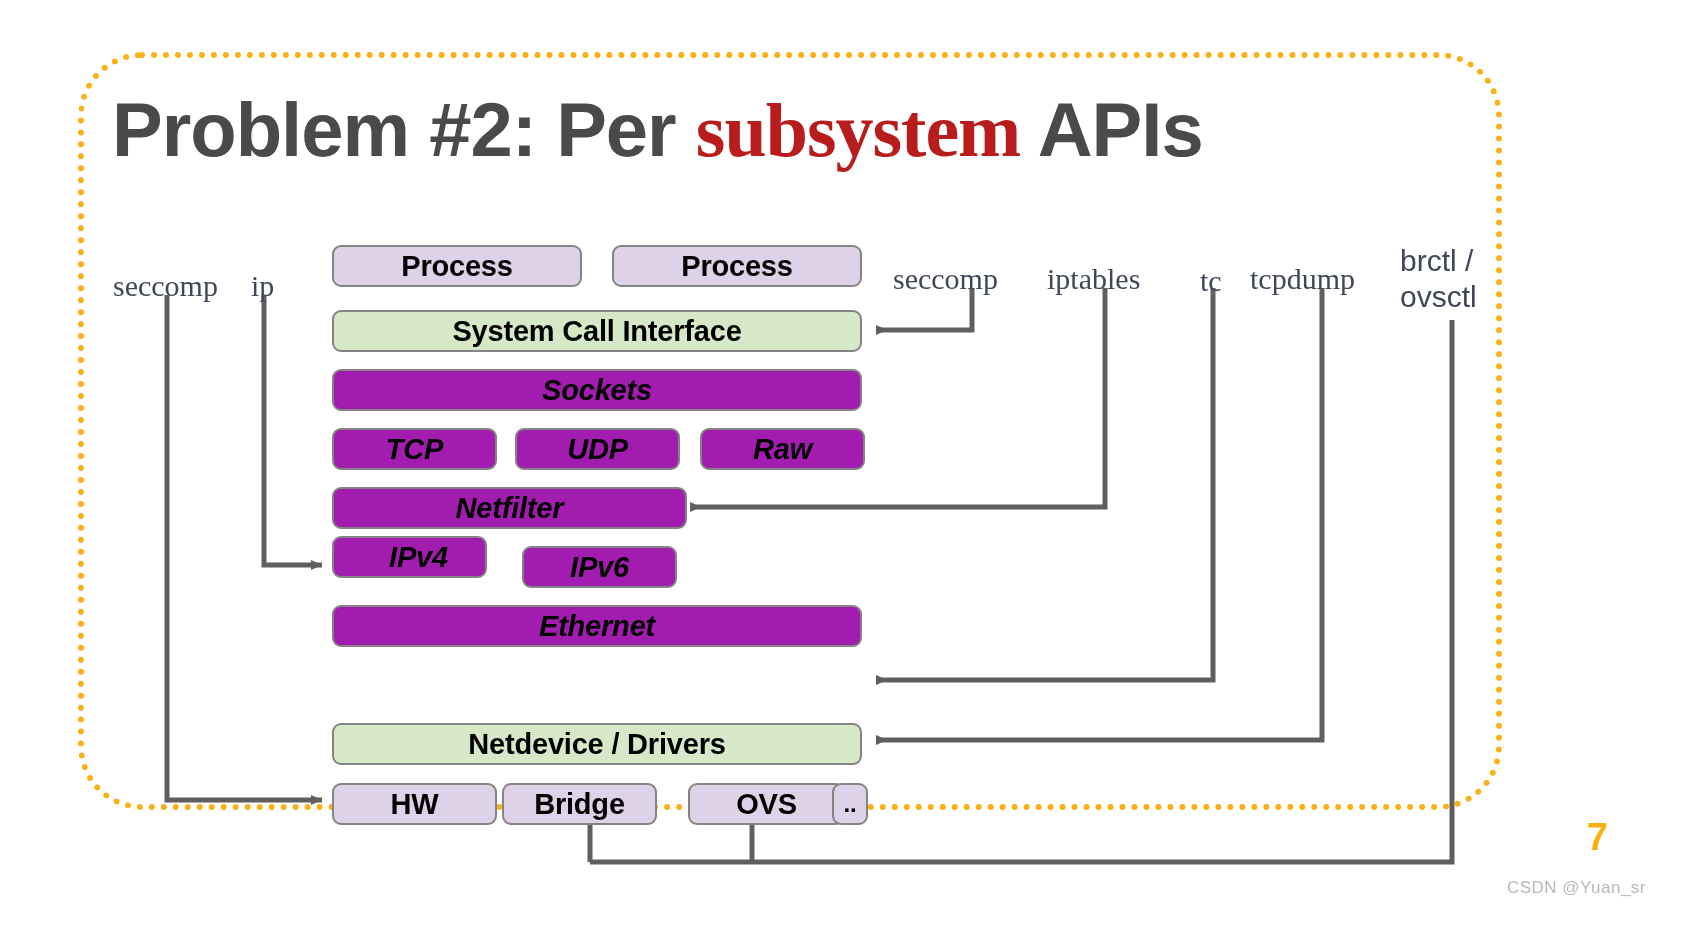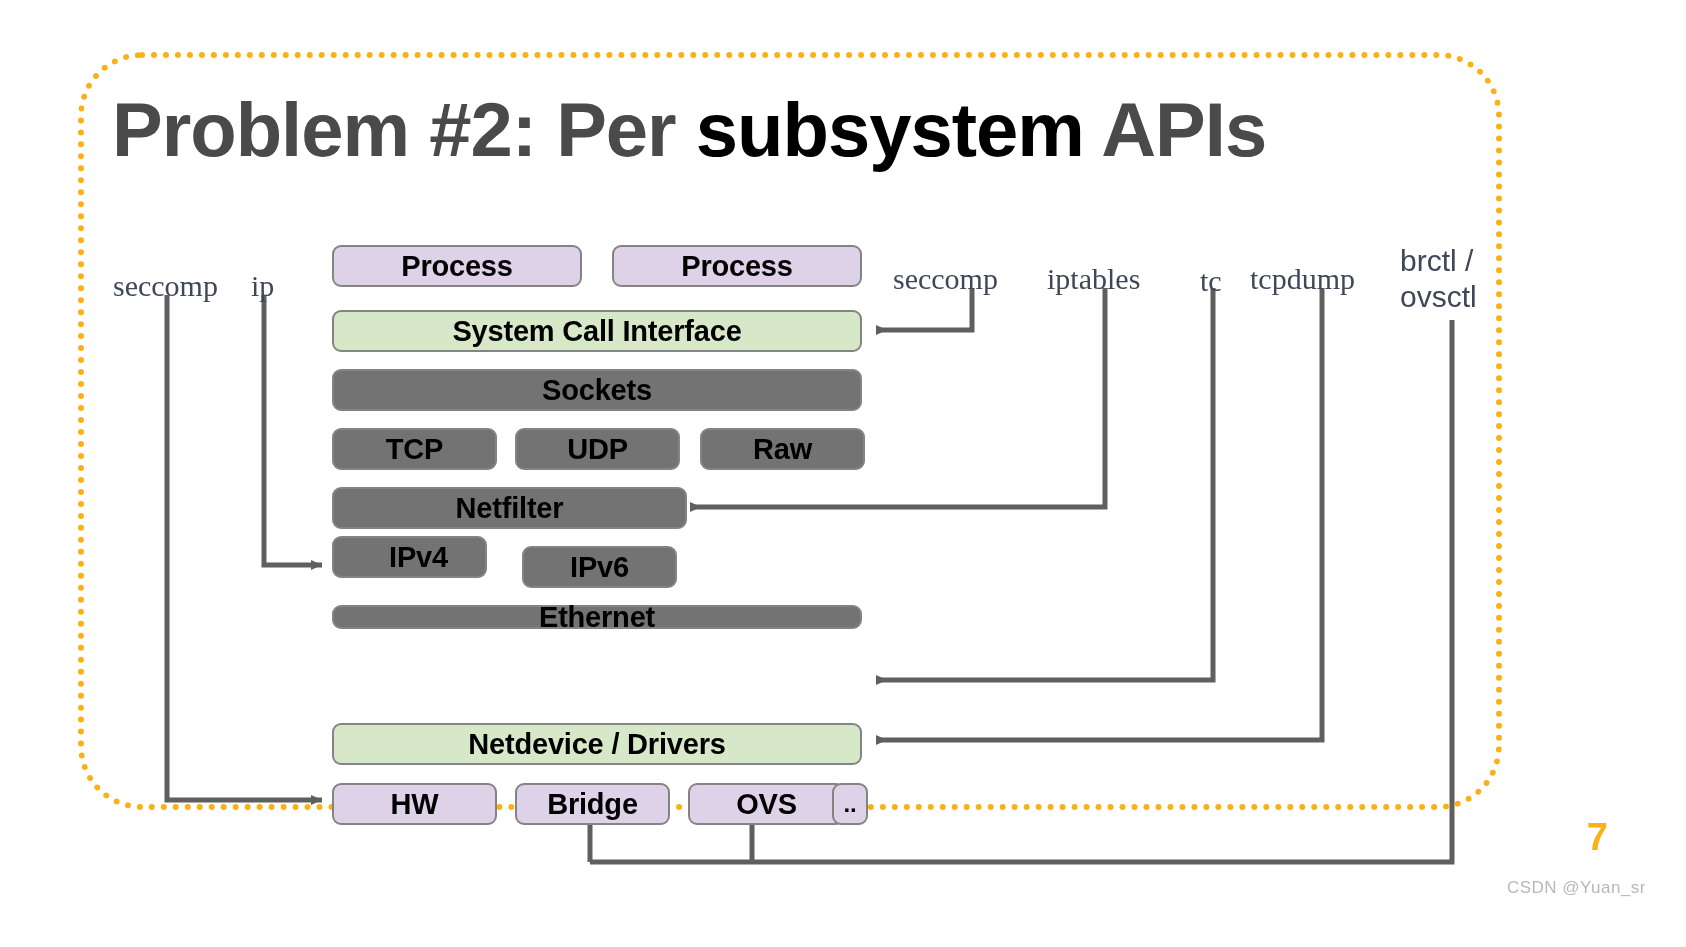--- a/index.html
+++ b/index.html
@@ -34,21 +34,21 @@
     position: absolute;
     left: 112px;
     top: 92px;
     font-size: 76px;
     font-weight: bold;
     letter-spacing: -1px;
     color: #4A4A4A;
     white-space: nowrap;
     line-height: 1;
   }
-  #title .accent { color: #000000; }
+  #title .accent { color: #b91c1c; font-family: Liberation Serif, serif; }
 
   
   #wires {
     position: absolute;
     left: 0;
     top: 0;
     width: 1686px;
     height: 947px;
   }
 
@@ -62,21 +62,21 @@
     align-items: center;
     justify-content: center;
     font-weight: bold;
     color: #000000;
     font-size: 29px;
     line-height: 1;
     letter-spacing: -0.2px;
   }
   .box.purple { background: #DDD2E8; }
   .box.green  { background: #D6E8C8; }
-  .box.blue   { background: #737373; }
+  .box.blue   { background: #a21caf; font-style: italic; }
   .box.tiny   { font-size: 24px; }
 
   
   .tool-label {
     position: absolute;
     font-family: "Liberation Serif", serif;
     font-size: 30px;
     color: #3F4758;
     white-space: nowrap;
     line-height: 1.08;
@@ -169,26 +169,26 @@
 
   <div class="box blue" style="left:332px; top:428px; width:165px; height:42px;">TCP</div>
   <div class="box blue" style="left:515px; top:428px; width:165px; height:42px;">UDP</div>
   <div class="box blue" style="left:700px; top:428px; width:165px; height:42px;">Raw</div>
 
   <div class="box blue" style="left:332px; top:487px; width:355px; height:42px;">Netfilter</div>
 
   <div class="box blue" style="left:332px; top:536px; width:155px; height:42px;padding-left:18px;">IPv4</div>
   <div class="box blue" style="left:522px; top:546px; width:155px; height:42px;">IPv6</div>
 
-  <div class="box blue" style="left:332px; top:605px; width:530px; height:24px;">Ethernet</div>
+  <div class="box blue" style="left:332px; top:605px; width:530px; height:42px;">Ethernet</div>
 
 
   <div class="box green" style="left:332px; top:723px; width:530px; height:42px;">Netdevice / Drivers</div>
 
   <div class="box purple" style="left:332px; top:783px; width:165px; height:42px;">HW</div>
-  <div class="box purple" style="left:515px; top:783px; width:155px; height:42px;">Bridge</div>
+  <div class="box purple" style="left:502px; top:783px; width:155px; height:42px;">Bridge</div>
   <div class="box purple" style="left:688px; top:783px; width:157px; height:42px;">OVS</div>
   <div class="box purple tiny" style="left:832px; top:783px; width:36px; height:42px;">..</div>
 
   <div id="page-number">7</div>
   <div id="watermark">CSDN @Yuan_sr</div>
 
 </div>
 
 </body></html>

